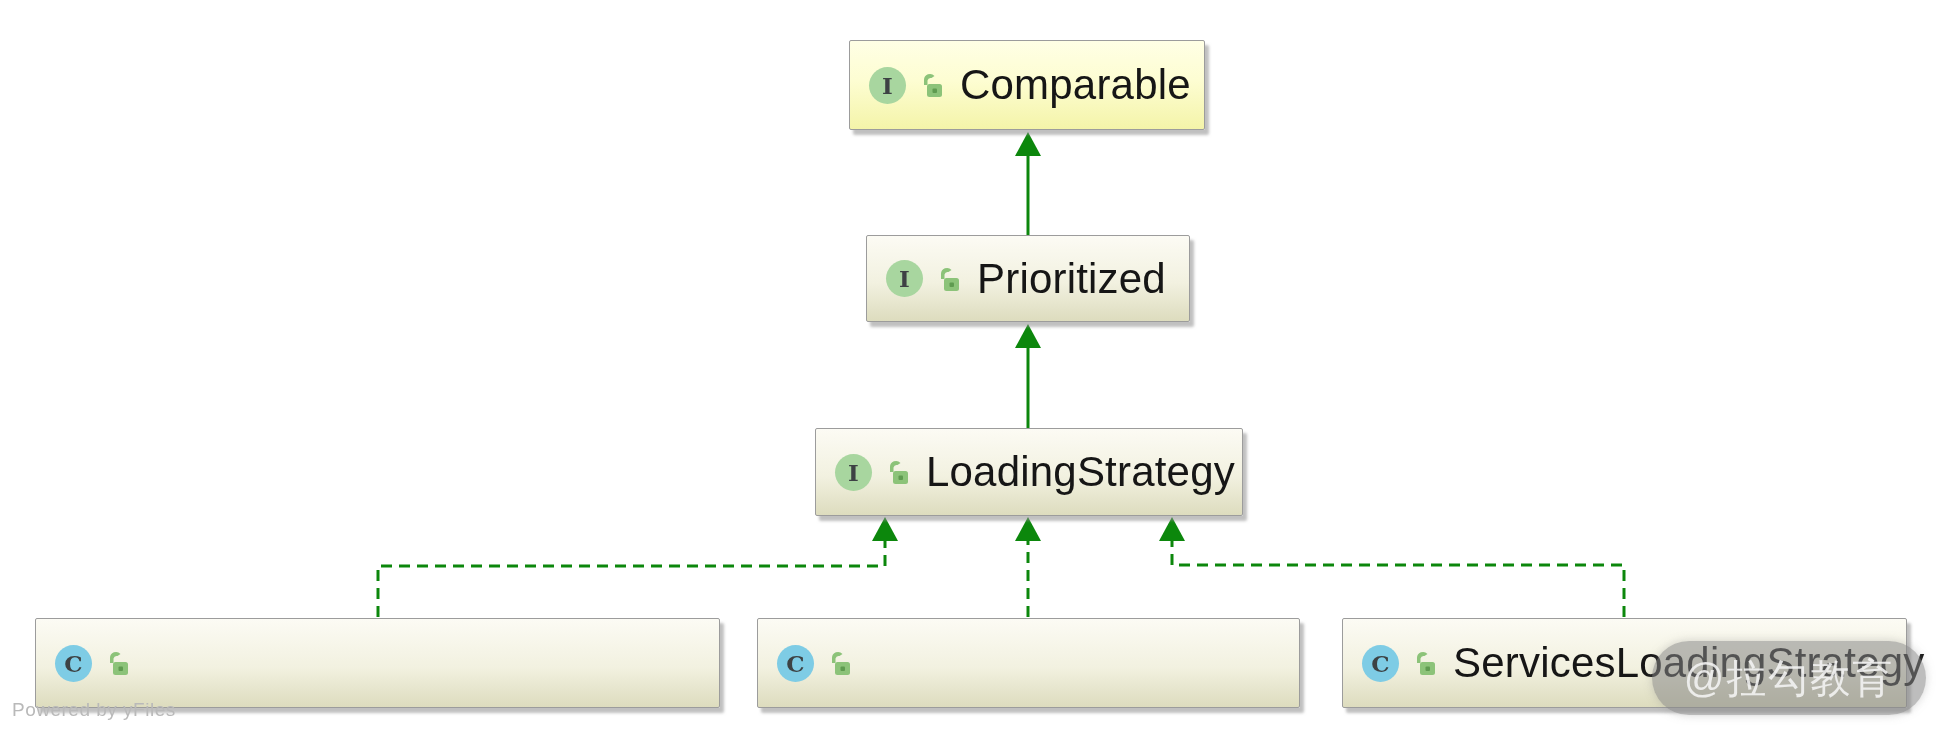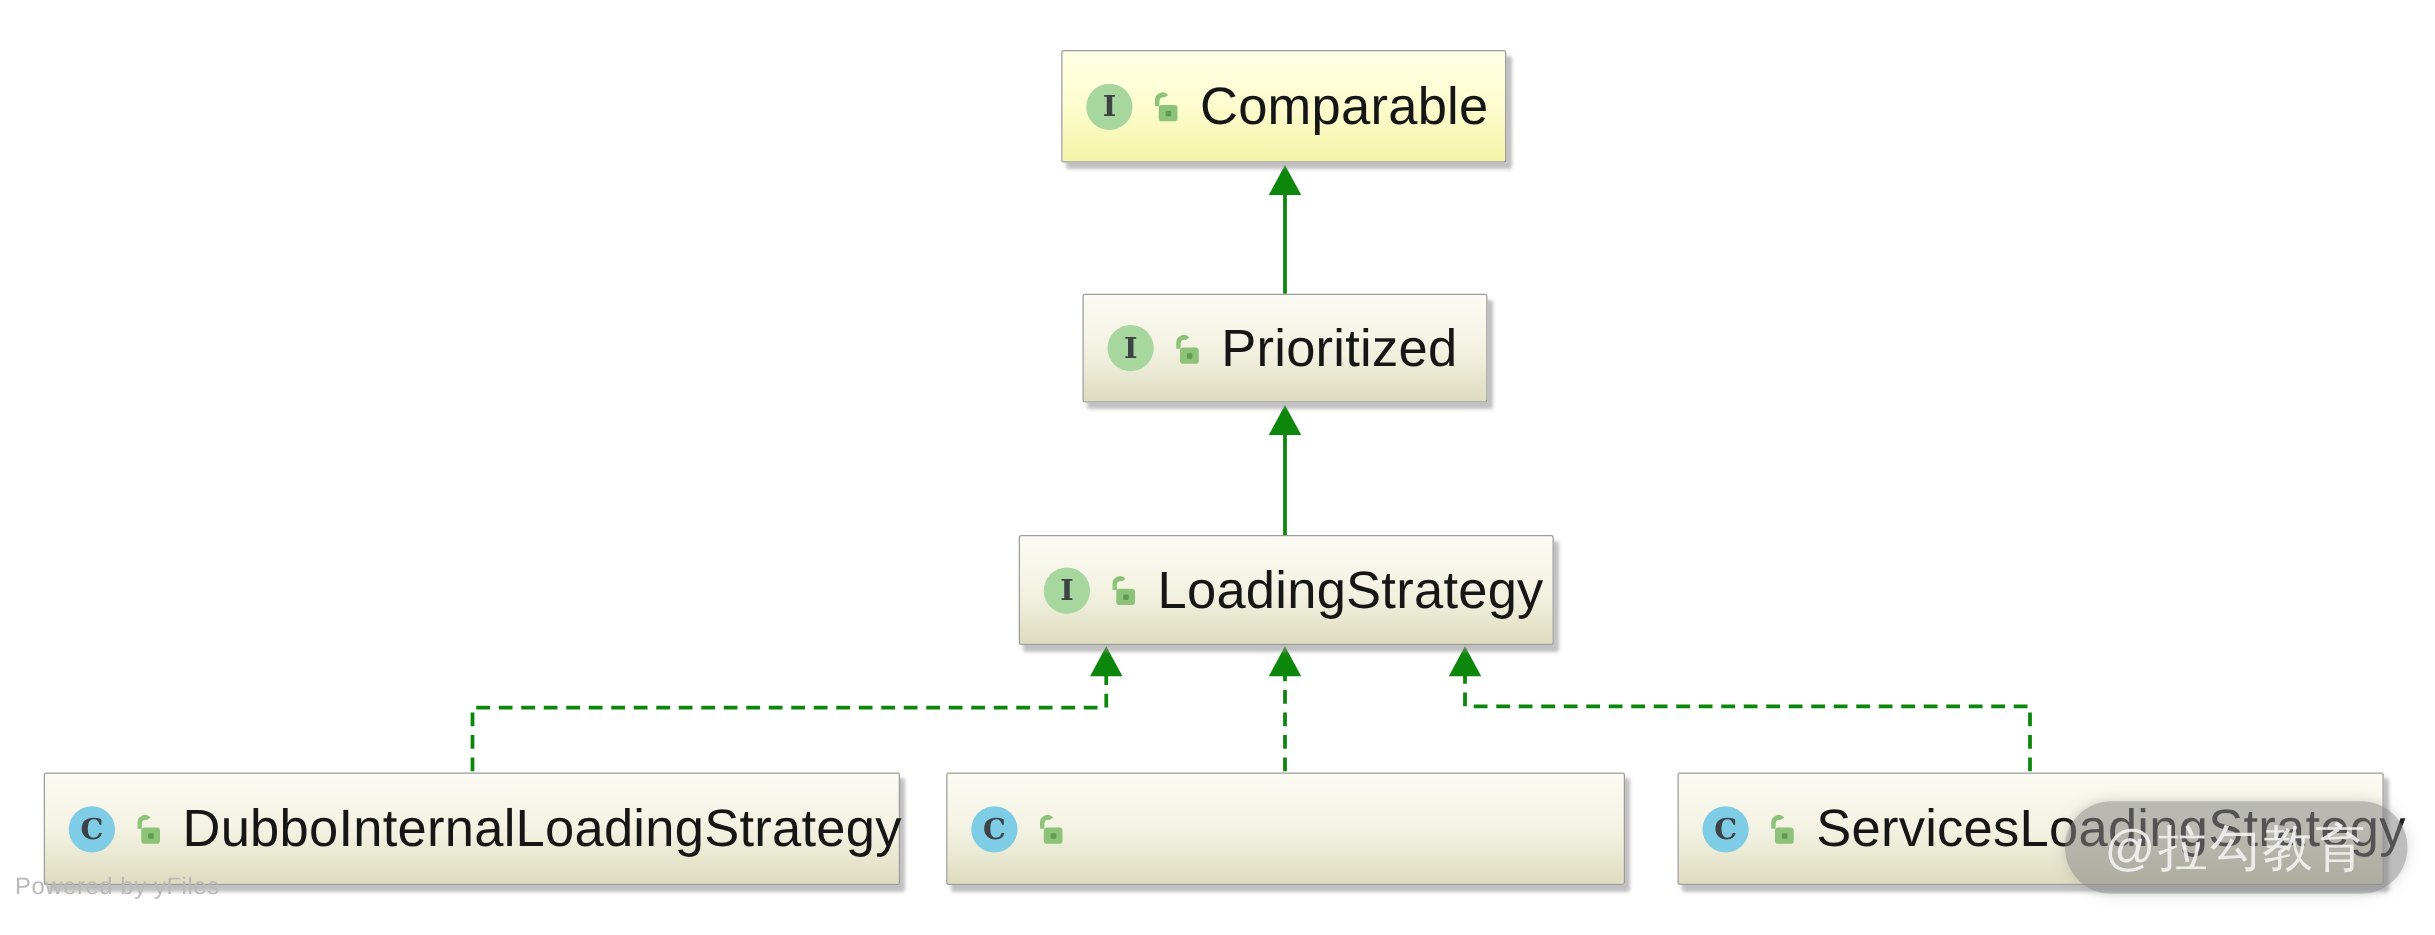--- a/index.html
+++ b/index.html
@@ -101,21 +101,20 @@
         </svg>
         <span class="node-label">LoadingStrategy</span>
       </div>
       <div class="node cream" style="left: 35px; top: 618px; width: 685px; height: 90px;">
         <span class="badge cls" style="background: rgb(126, 204, 229); color: rgb(61, 66, 68);">C</span>
         <svg class="lock" width="26" height="28" viewBox="0 0 26 28">
           <path d="M5 14 V9 a6 6 0 0 1 10.5 -4 l-3 2 a3.4 3.4 0 0 0 -4 2.5 V14 Z" fill="#8cc379"></path>
           <rect x="8" y="13" width="15" height="13" rx="2.5" fill="#8cc379"></rect>
           <rect x="13.5" y="17.5" width="4.5" height="4.5" rx="1" fill="#5f9b50"></rect>
         </svg>
-        <span class="node-label">DubboInternalLoadingStrategy</span>
       </div>
       <div class="node cream" style="left: 757px; top: 618px; width: 543px; height: 90px;">
         <span class="badge cls" style="background: rgb(126, 204, 229); color: rgb(61, 66, 68);">C</span>
         <svg class="lock" width="26" height="28" viewBox="0 0 26 28">
           <path d="M5 14 V9 a6 6 0 0 1 10.5 -4 l-3 2 a3.4 3.4 0 0 0 -4 2.5 V14 Z" fill="#8cc379"></path>
           <rect x="8" y="13" width="15" height="13" rx="2.5" fill="#8cc379"></rect>
           <rect x="13.5" y="17.5" width="4.5" height="4.5" rx="1" fill="#5f9b50"></rect>
         </svg>
       </div>
       <div class="node cream" style="left: 1342px; top: 618px; width: 565px; height: 90px;">

